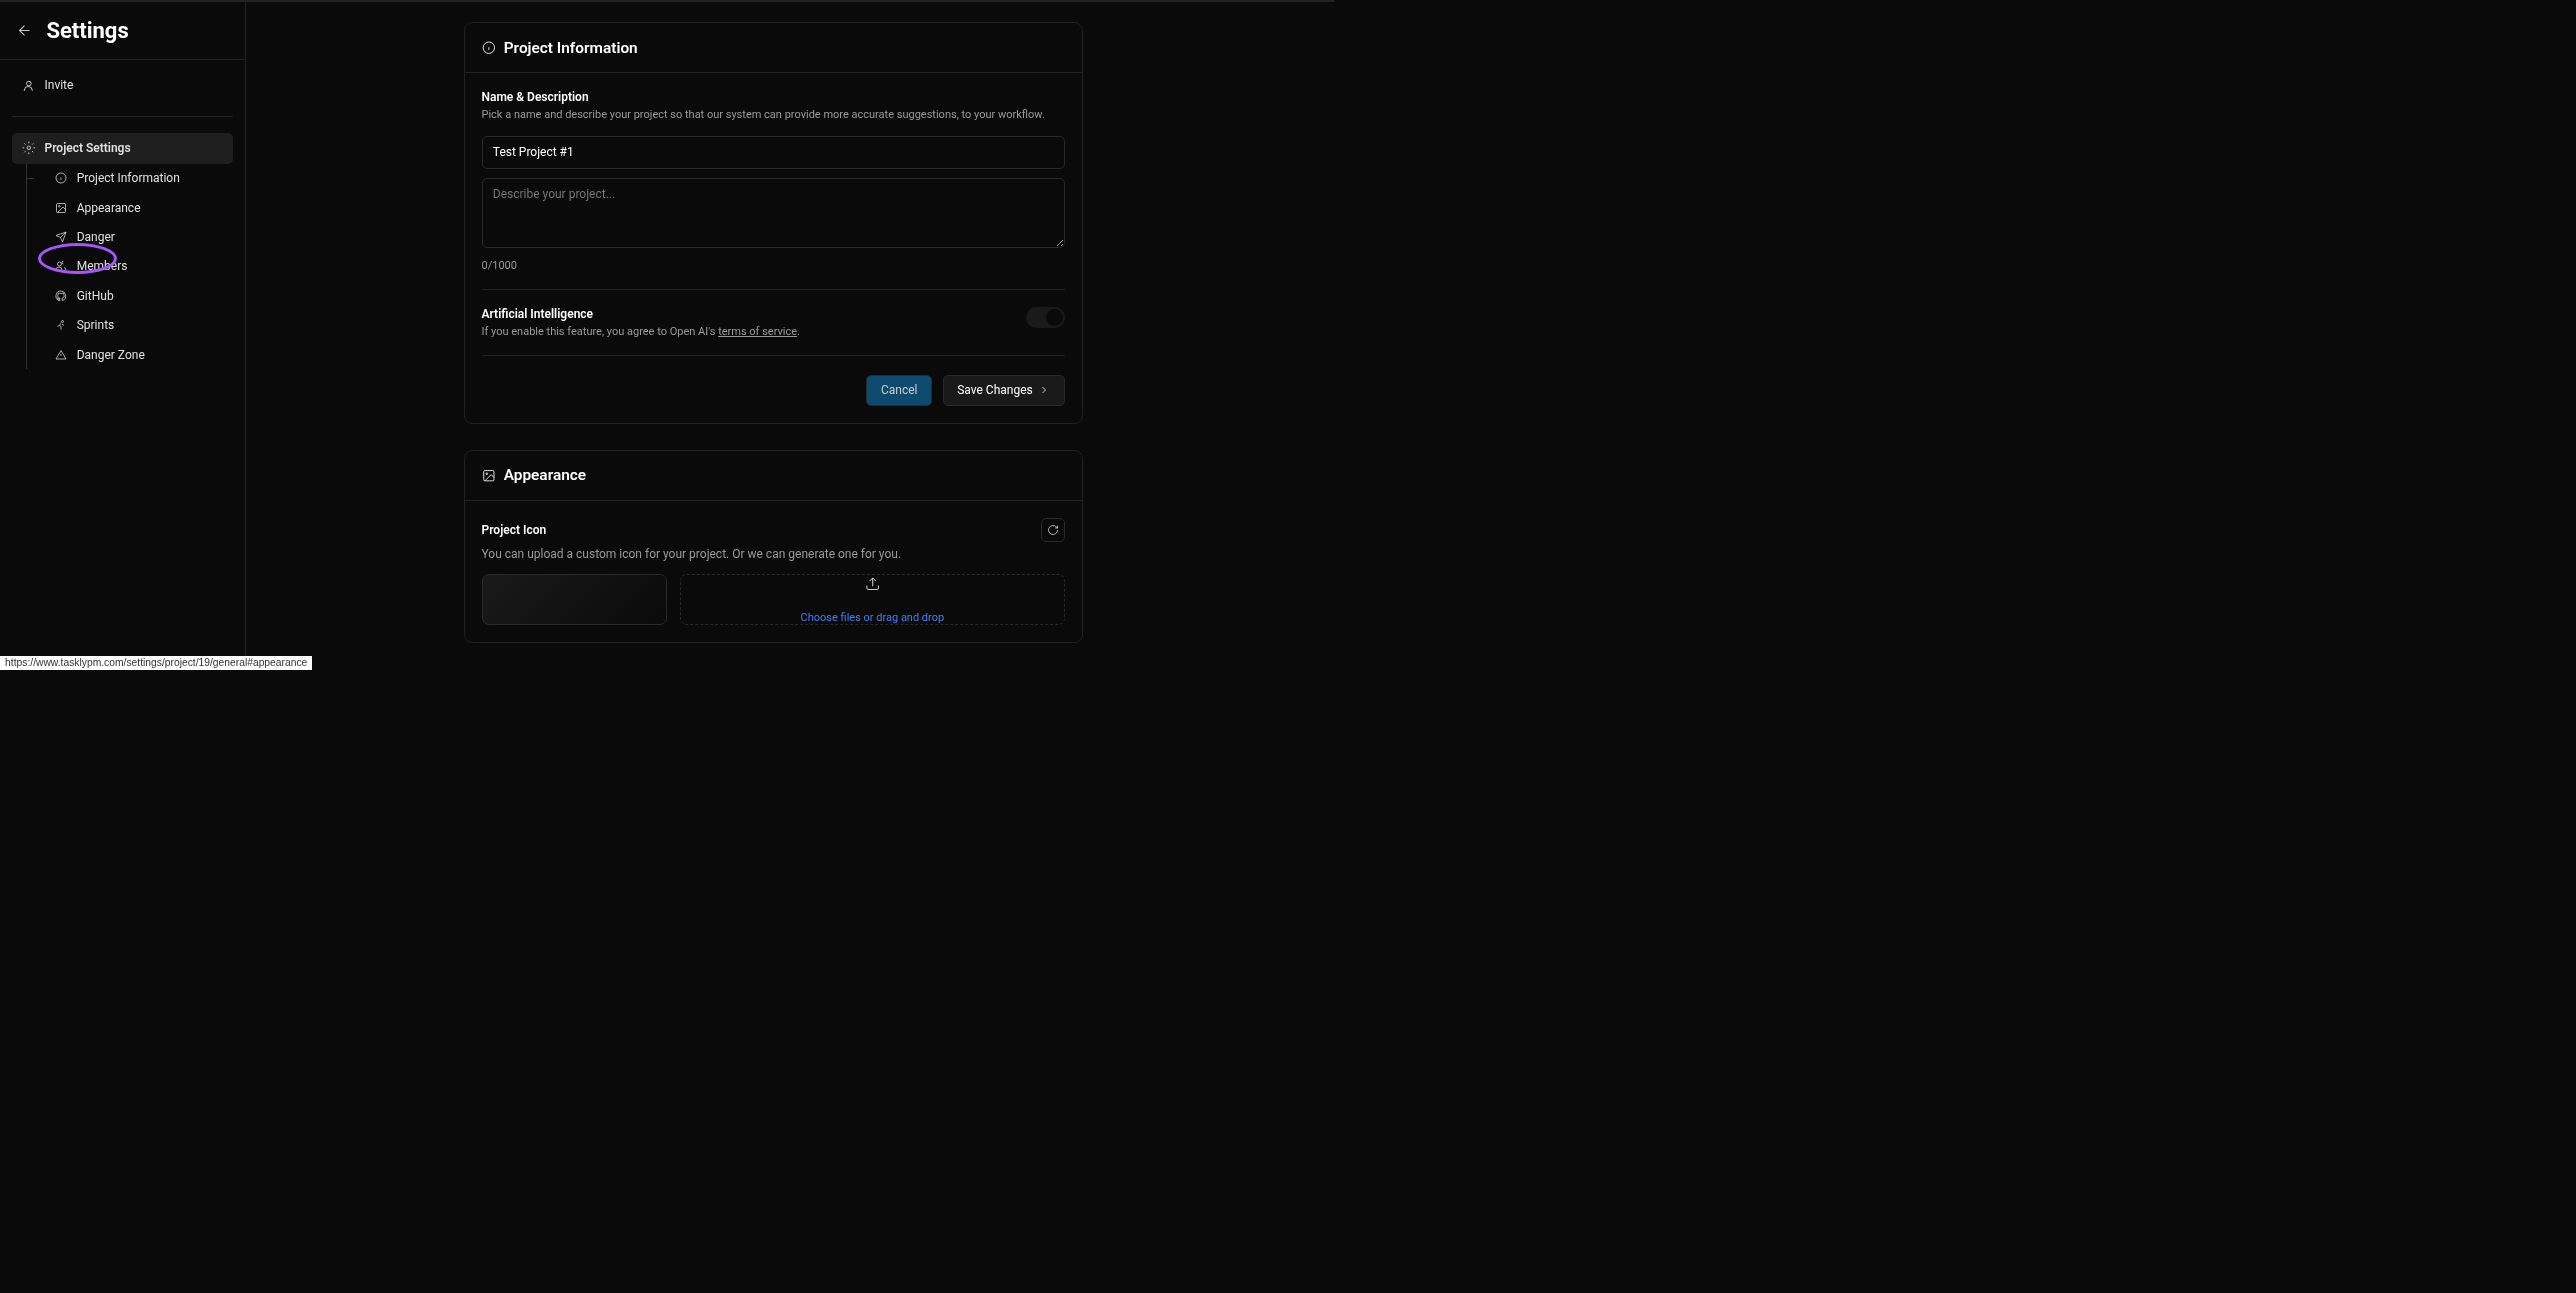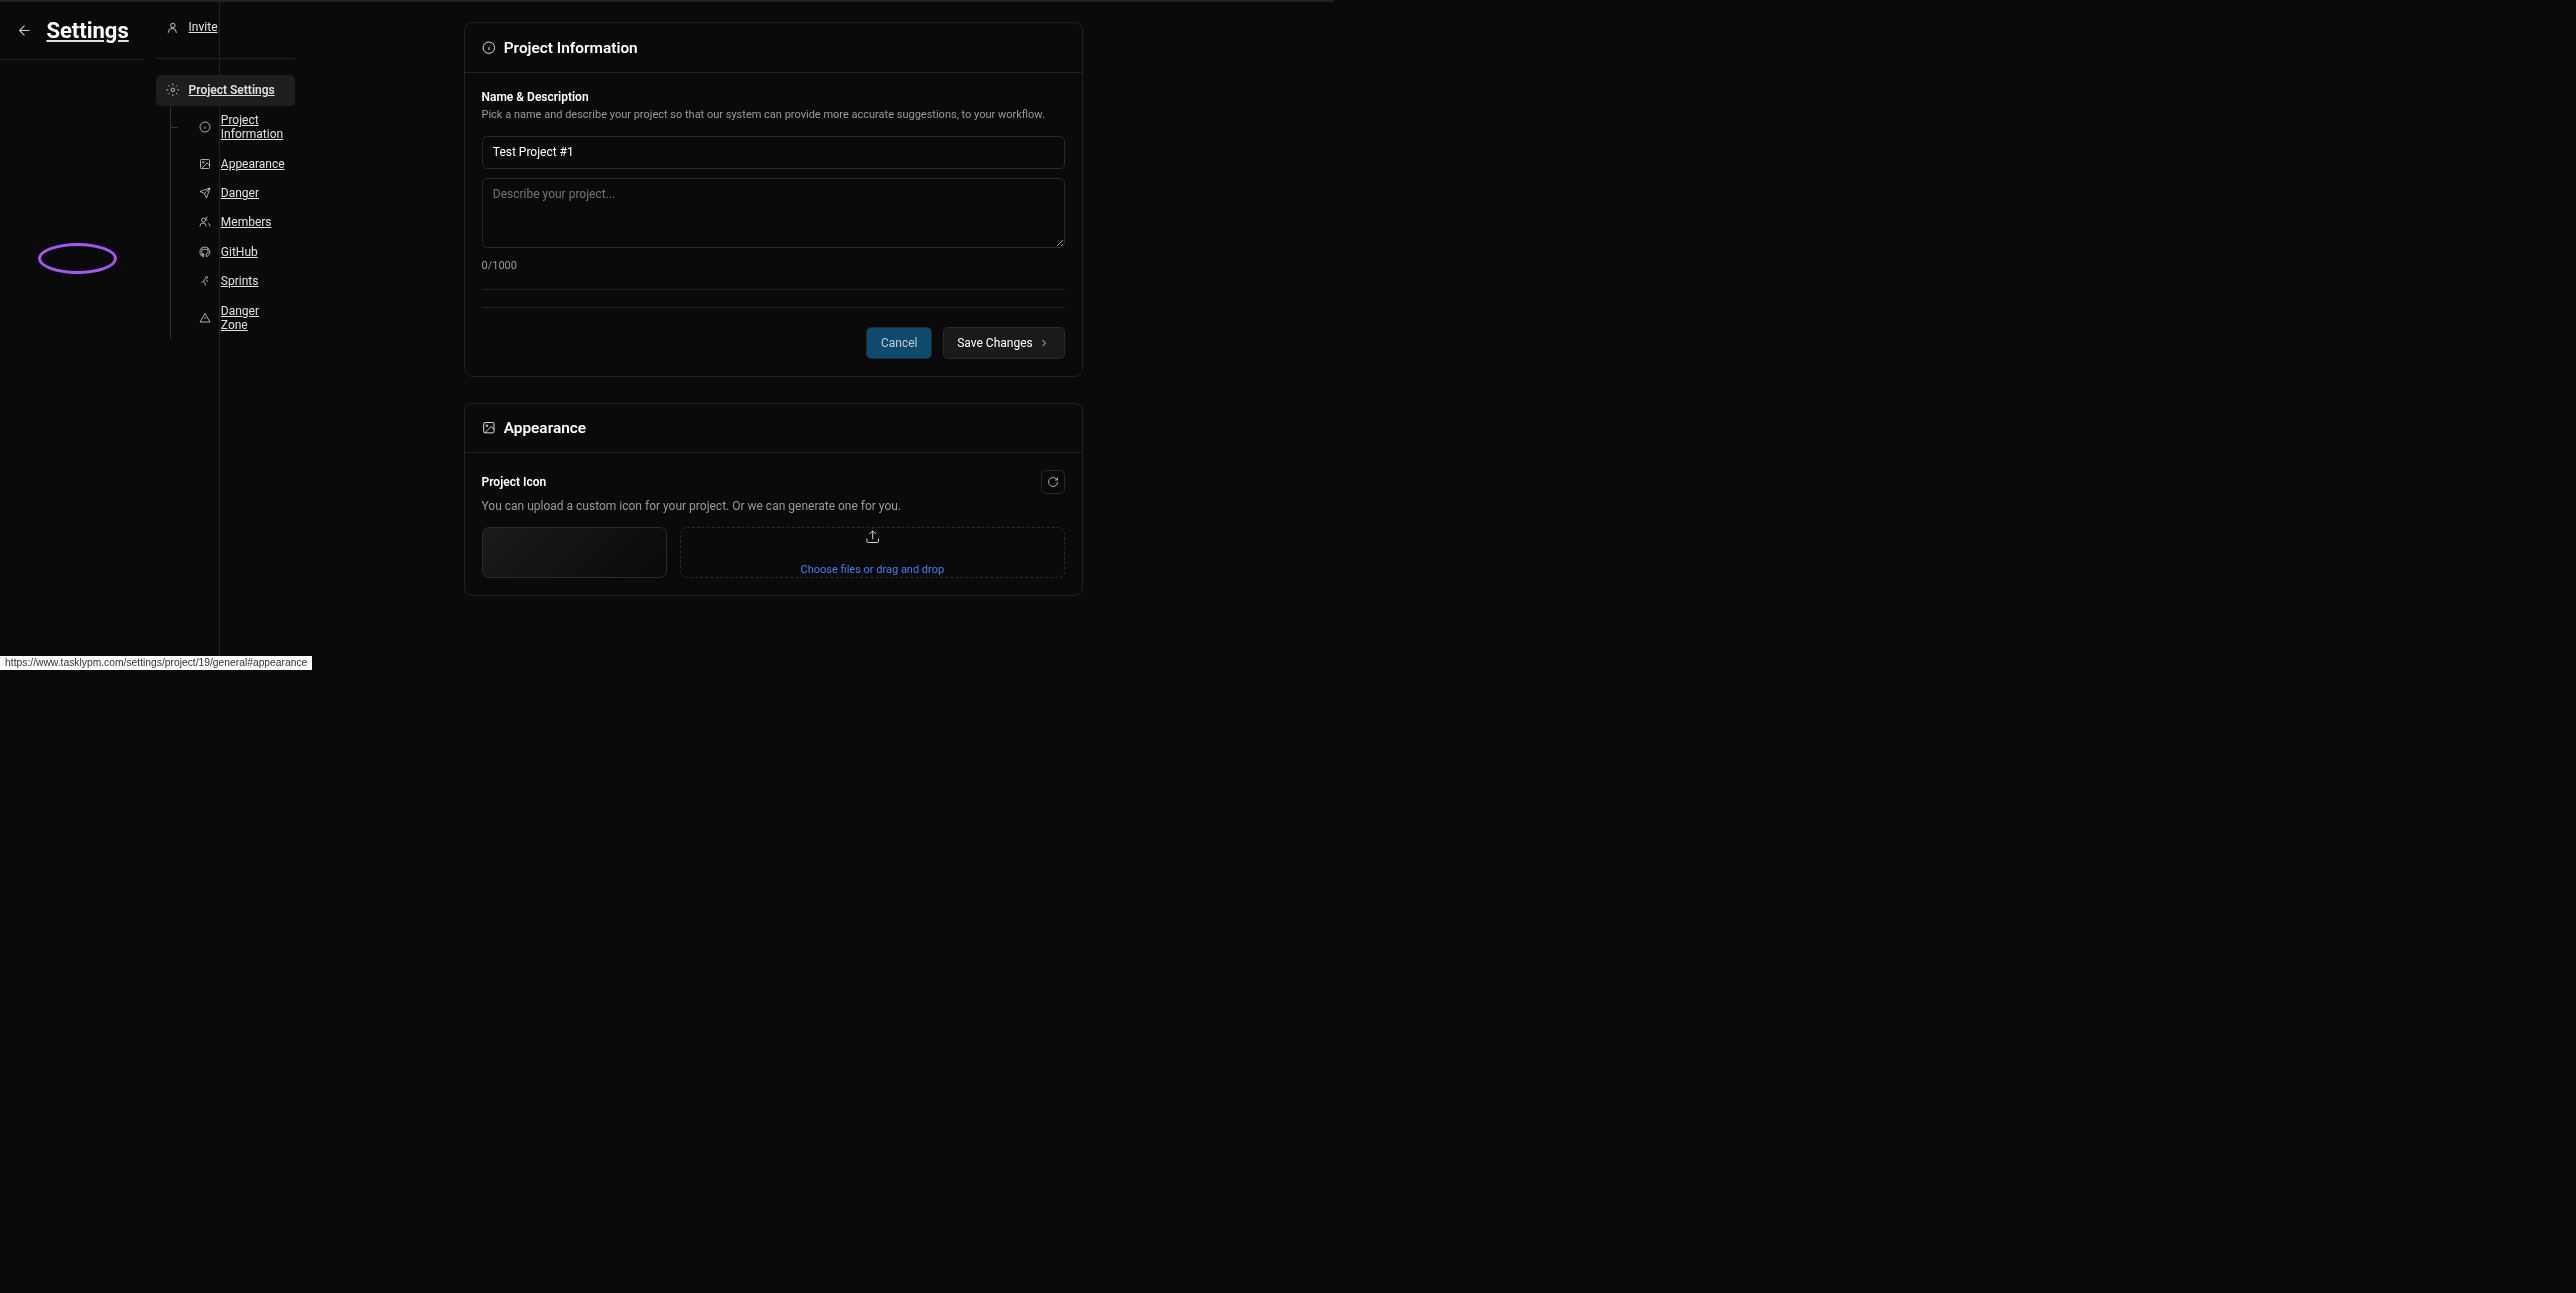--- a/index.html
+++ b/index.html
@@ -26,25 +26,24 @@
   right: 0;
   height: 1.7px;
   background: #222;
 }
 
 .sidebar {
   position: absolute;
   left: 0;
   top: 1.7px;
   bottom: 0;
-  width: 220px;
+  width: 246px;
   border-right: 0.9px solid #222;
   display: flex;
-  flex-direction: row;
-  text-decoration: underline;
+  flex-direction: column;
 }
 
 .sidebar-header {
   display: flex;
   align-items: center;
   height: 58px;
   padding: 0 15.4px;
   gap: 12px;
   border-bottom: 0.9px solid #222;
 }
@@ -549,20 +548,31 @@
         <div class="field-group">
           <div class="field-label">Name &amp; Description</div>
           <div class="field-desc">Pick a name and describe your project so that our system can provide more accurate suggestions, to your workflow.</div>
           <input class="text-input" type="text" value="Test Project #1" style="">
           <textarea class="textarea" placeholder="Describe your project..." style=""></textarea>
           <div class="char-count">0/1000</div>
         </div>
 
         <div class="divider"></div>
 
+        <div class="ai-row">
+          <div class="ai-text">
+            <div class="ai-title">Artificial Intelligence</div>
+            <div class="ai-desc">
+              <span>If you enable this feature, you agree to Open AI's </span><a href="#">terms of service</a><span>.</span>
+            </div>
+          </div>
+          <div class="toggle">
+            <div class="toggle-knob"></div>
+          </div>
+        </div>
 
         <div class="divider"></div>
 
         <div class="button-row">
           <button class="btn">Cancel</button>
           <button class="btn primary">
             <span>Save Changes</span>
             <svg width="12" height="12" viewBox="0 0 24 24">
                 <path d="M9 18l6-6-6-6"></path>
               </svg>

